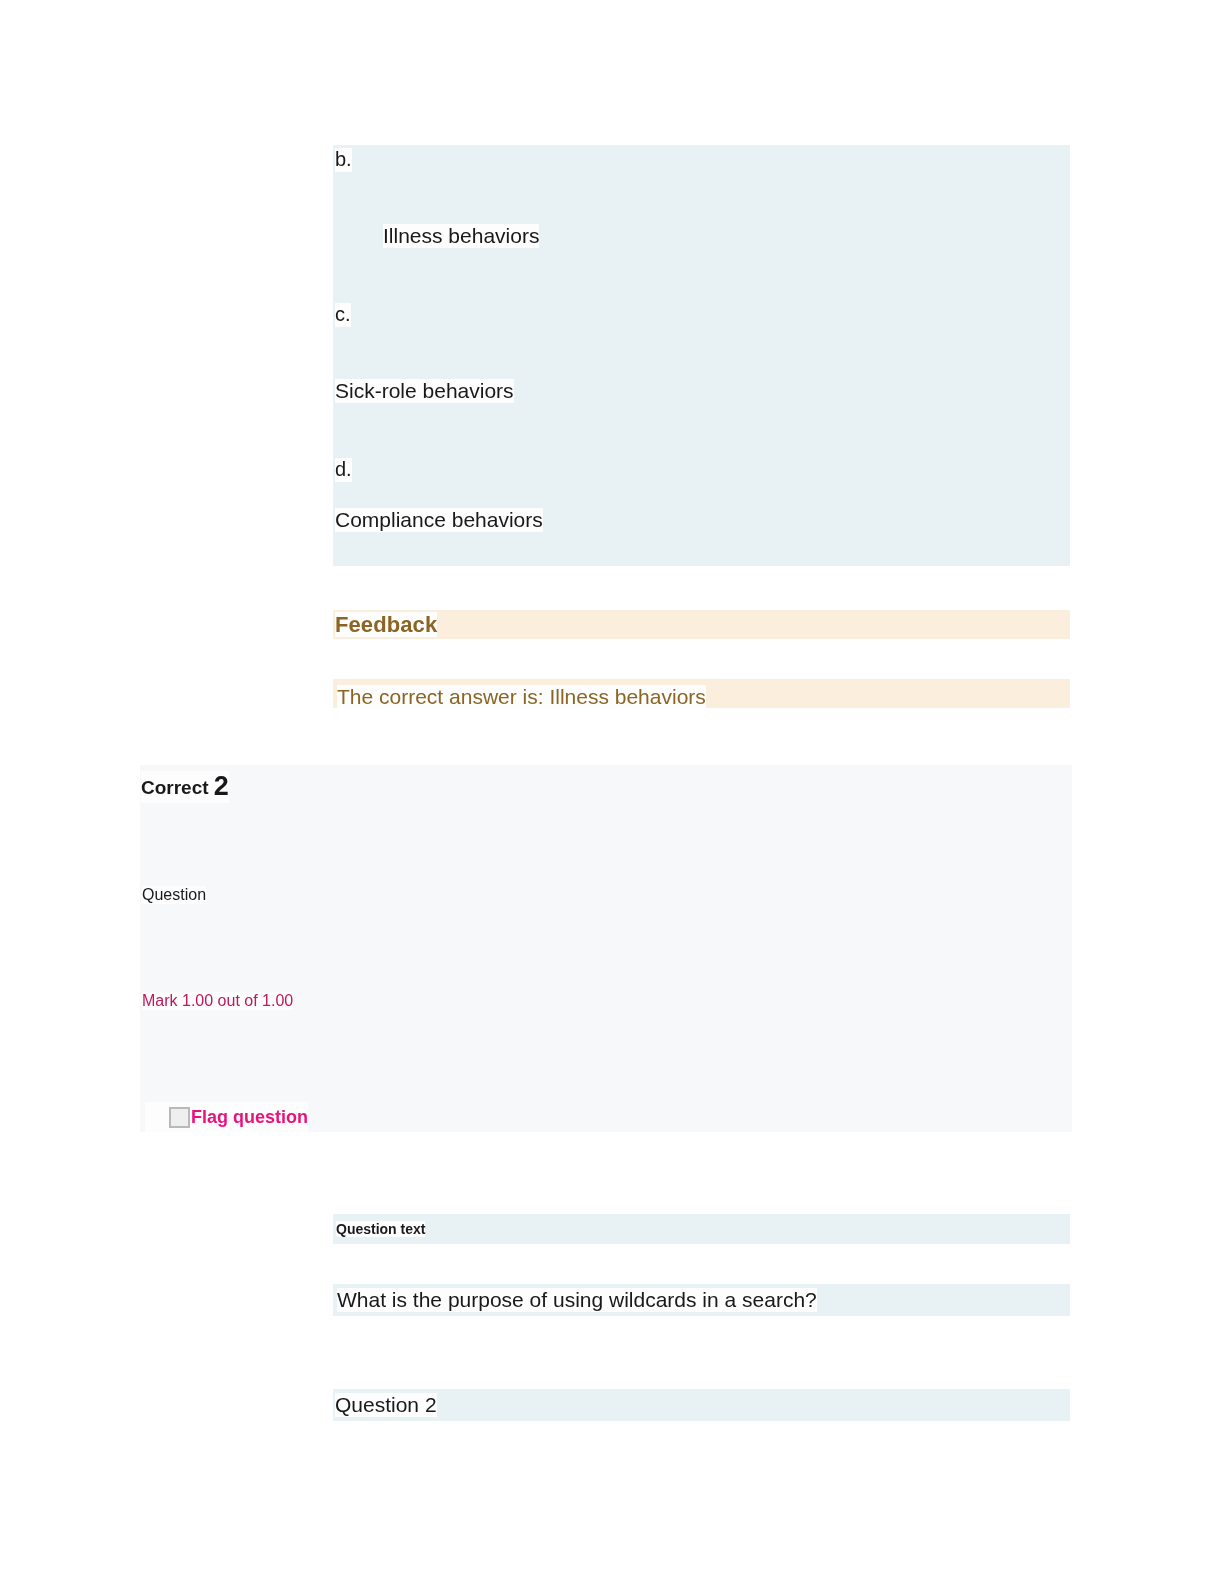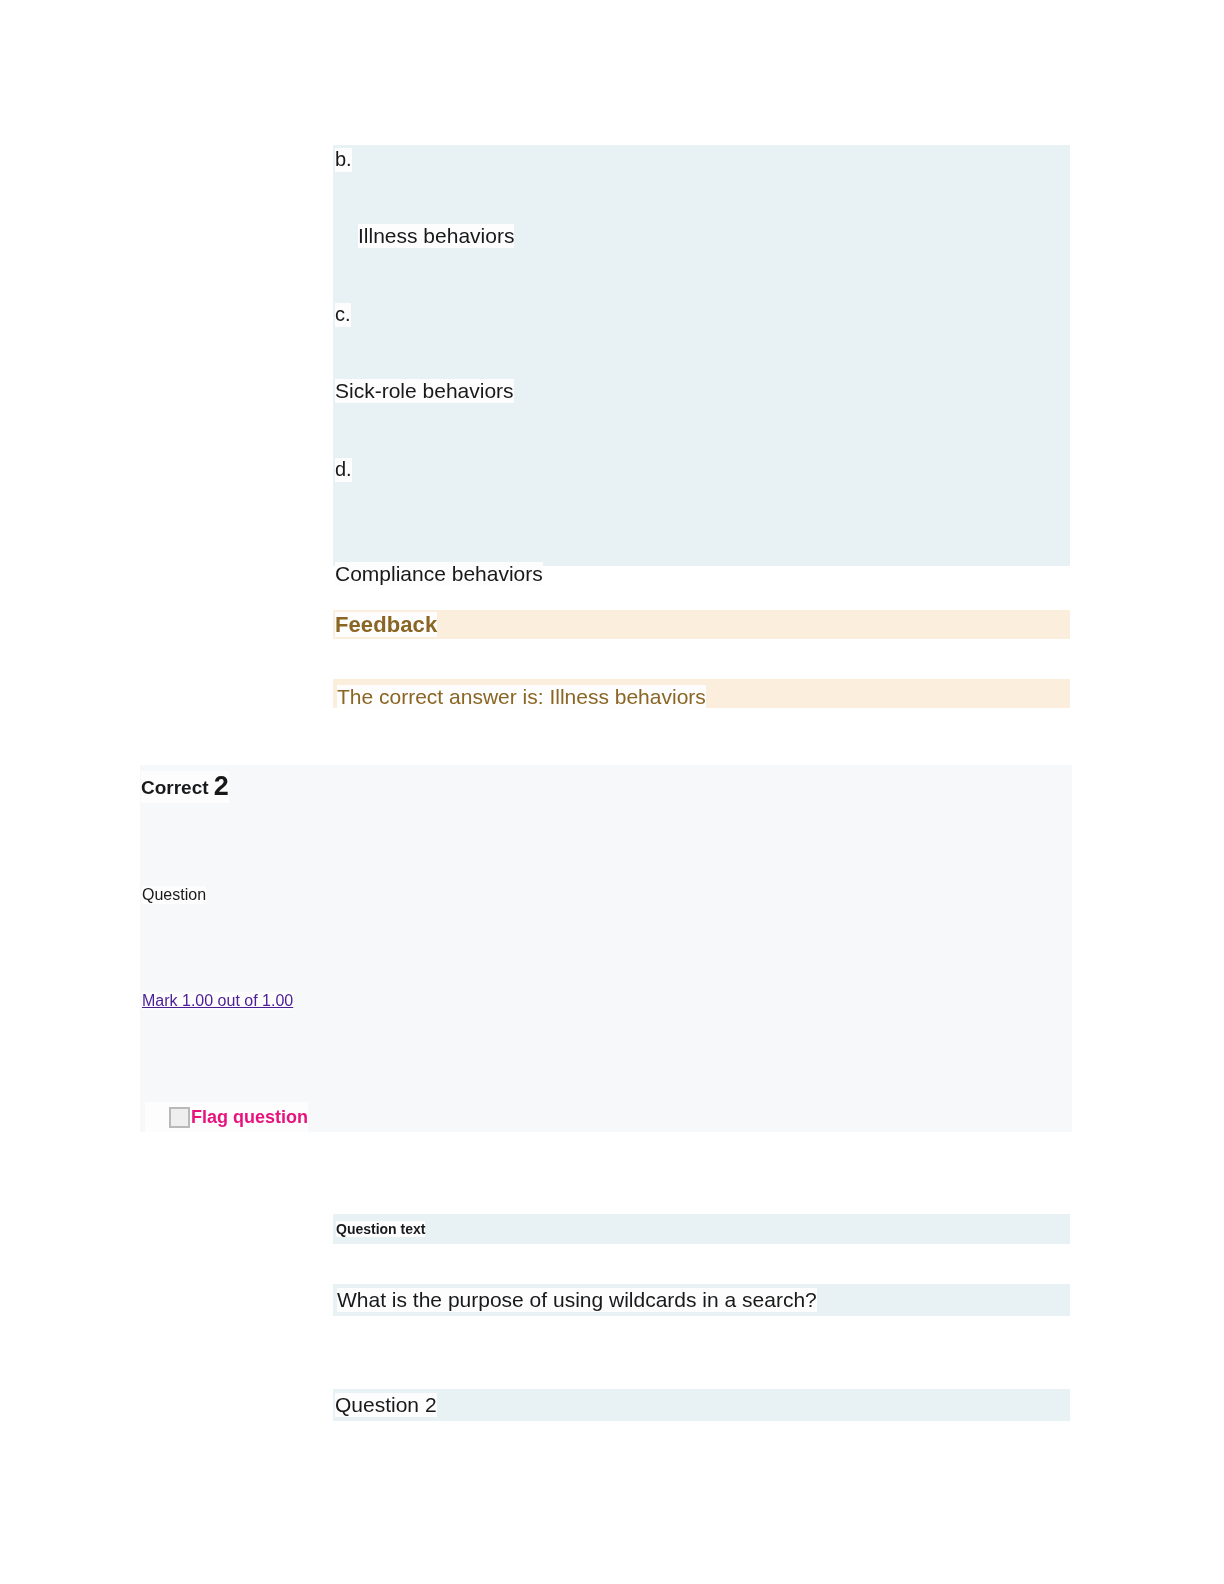--- a/index.html
+++ b/index.html
@@ -69,22 +69,21 @@
     font-size: 27px;
     font-weight: bold;
     vertical-align: -1px;
   }
   .q-state {
     font-size: 16px;
     color: #18191b;
   }
   .q-mark {
     font-size: 16px;
-    color: #4c1d95;
-    text-decoration: underline;
+    color: #be185d;
   }
 
   .flag-wrap {
     position: absolute;
     display: flex;
     align-items: center;
     background: #fdfdfd;
     padding-left: 24px;
   }
   .flag-box {
@@ -119,37 +118,37 @@
 </style>
 </head>
 <body>
 
 <div class="abs panel-blue" style="left:333px; top:145px; width:737px; height:421px;"></div>
 
 <div class="row" style="left:335px; top:145px; height:30px;">
   <span class="txt opt-letter">b.</span>
 </div>
 
-<div class="row" style="left:326px; top:220px; height:32px;padding-left:32px;">
+<div class="row" style="left:351px; top:220px; height:32px;padding-left:32px;">
   <span class="txt opt-text">Illness behaviors</span>
 </div>
 
 <div class="row" style="left:335px; top:300px; height:30px;">
   <span class="txt opt-letter">c.</span>
 </div>
 
 <div class="row" style="left:335px; top:375px; height:32px;justify-content:center;">
   <span class="txt opt-text">Sick-role behaviors</span>
 </div>
 
 <div class="row" style="left:335px; top:455px; height:30px;">
   <span class="txt opt-letter">d.</span>
 </div>
 
-<div class="row" style="left:335px; top:558px; height:32px;justify-content:center;">
+<div class="row" style="left:335px; top:504px; height:32px;justify-content:center;">
   <span class="txt opt-text">Compliance behaviors</span>
 </div>
 
 <div class="abs panel-peach" style="left:333px; top:610px; width:737px; height:29px;"></div>
 <div class="row" style="left:335px; top:610px; height:29px;">
   <span class="txt fb-head">Feedback</span>
 </div>
 
 <div class="abs panel-peach" style="left:333px; top:679px; width:737px; height:29px;"></div>
 <div class="row" style="left:337px; top:679px; height:36px;">

